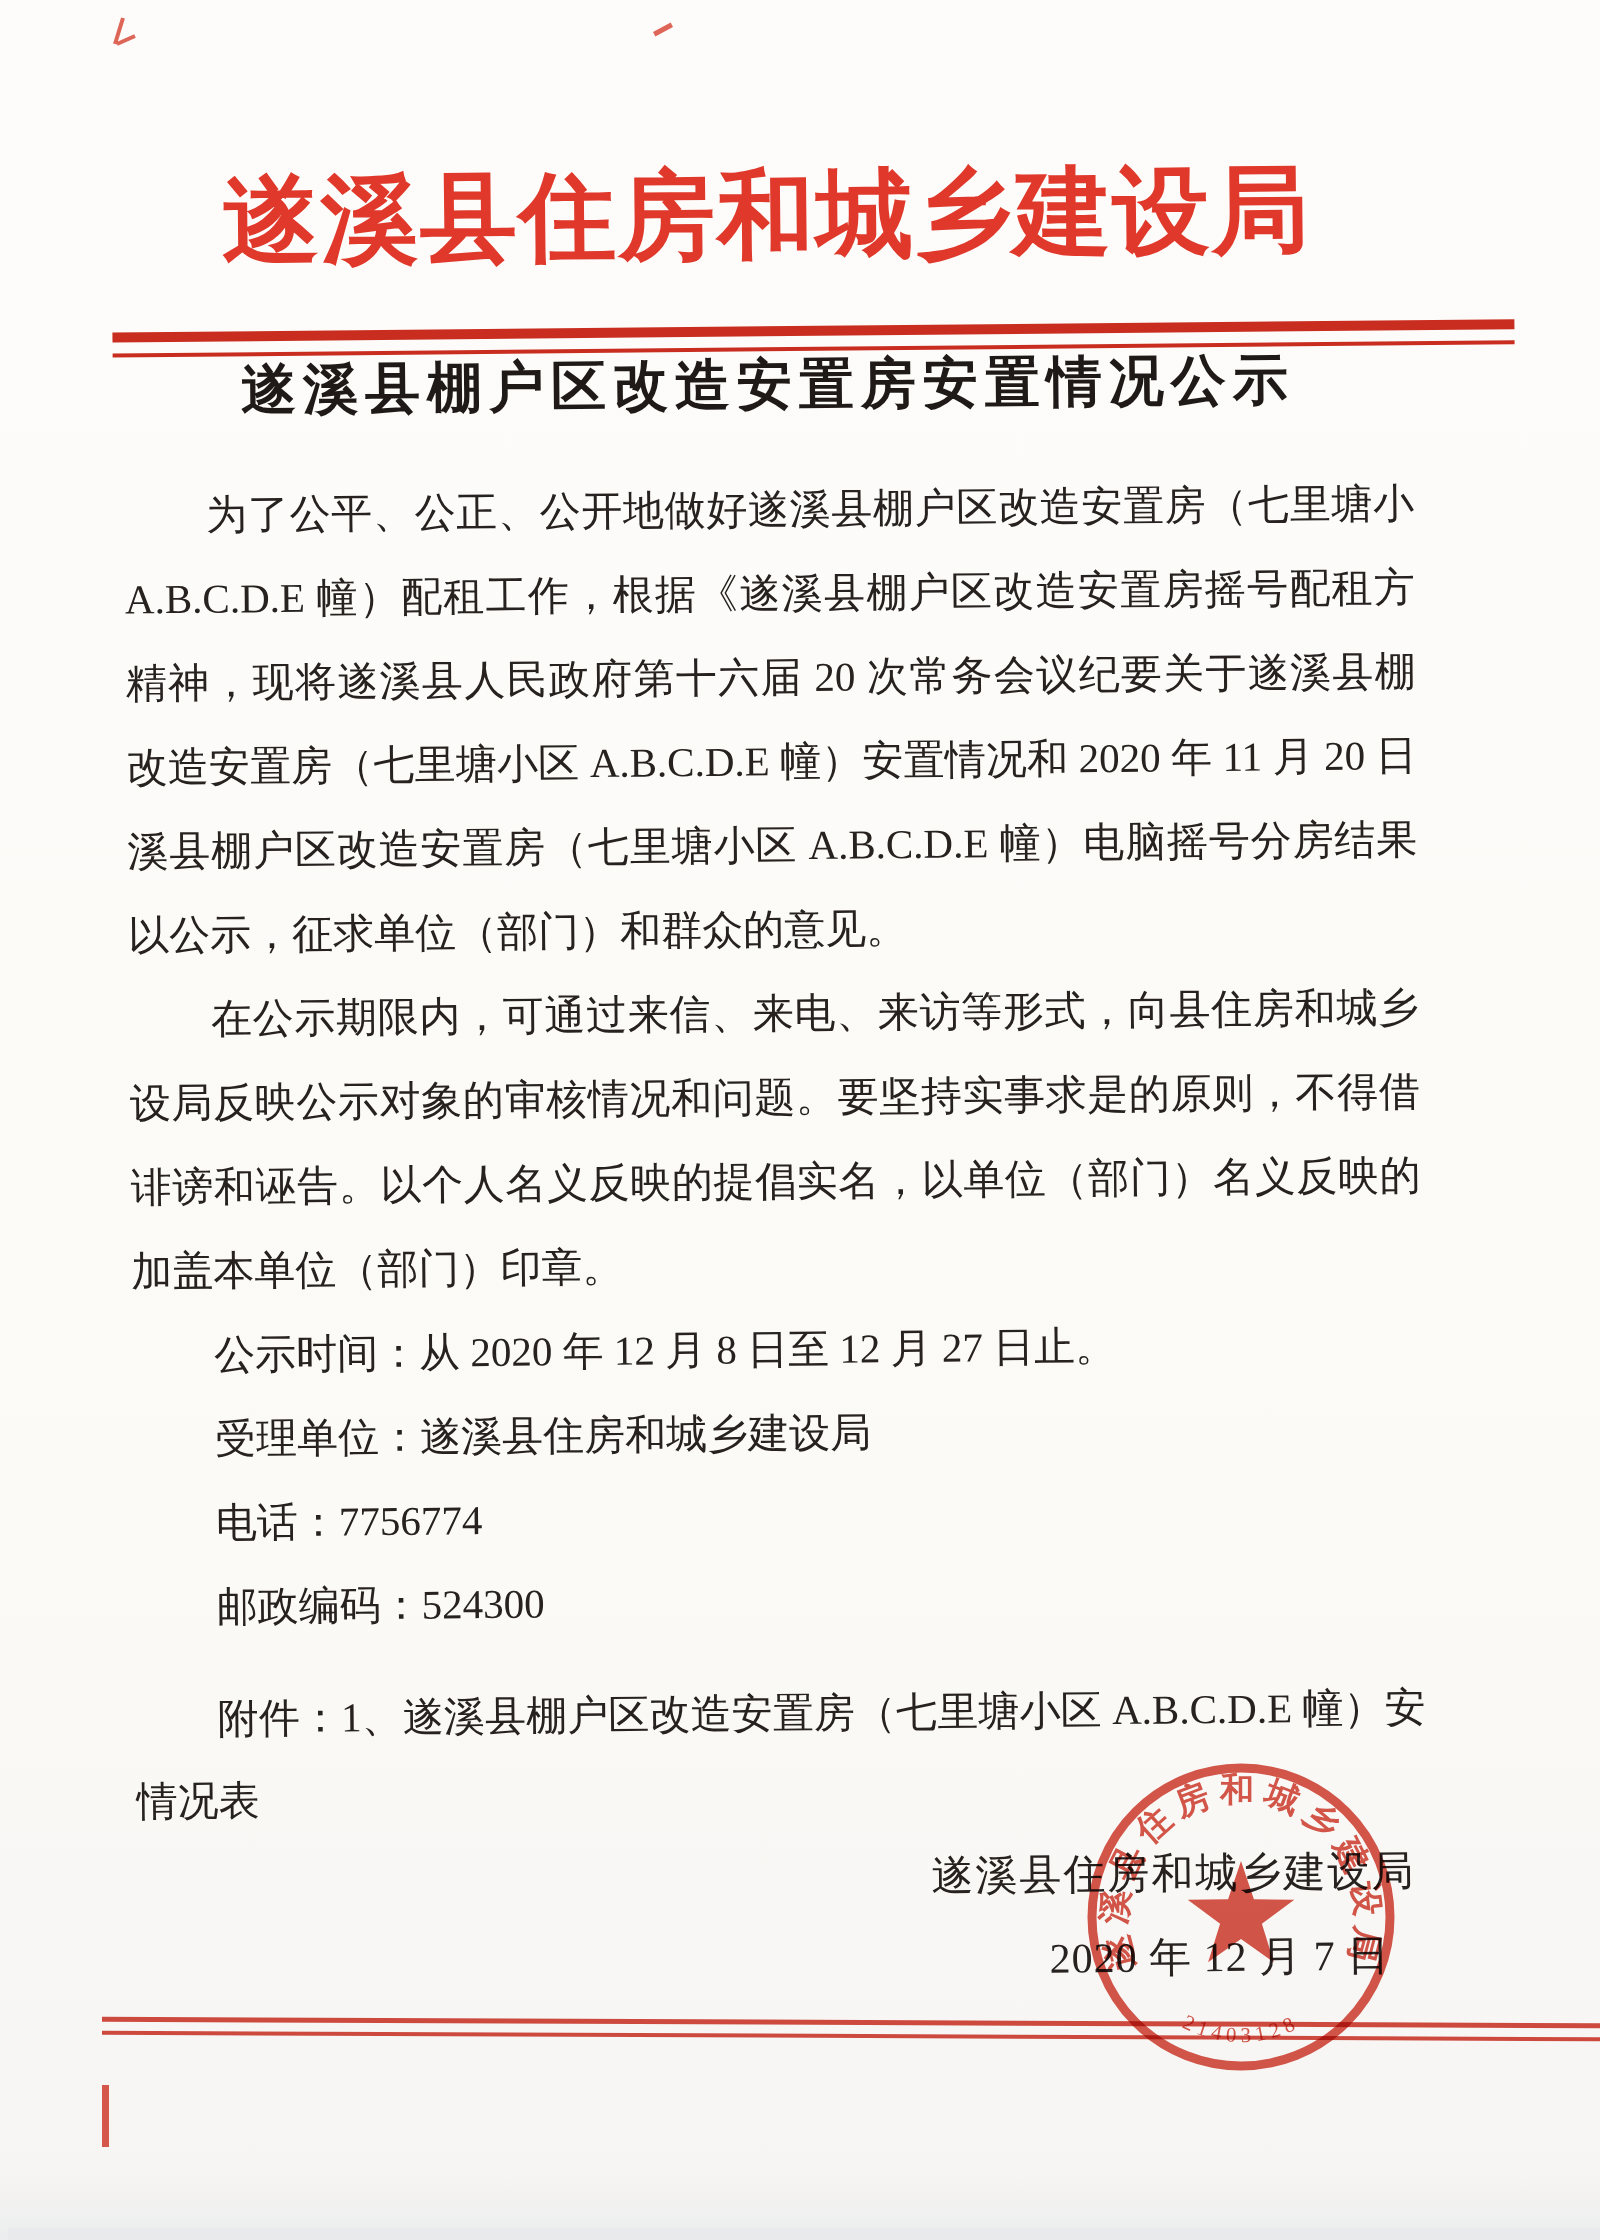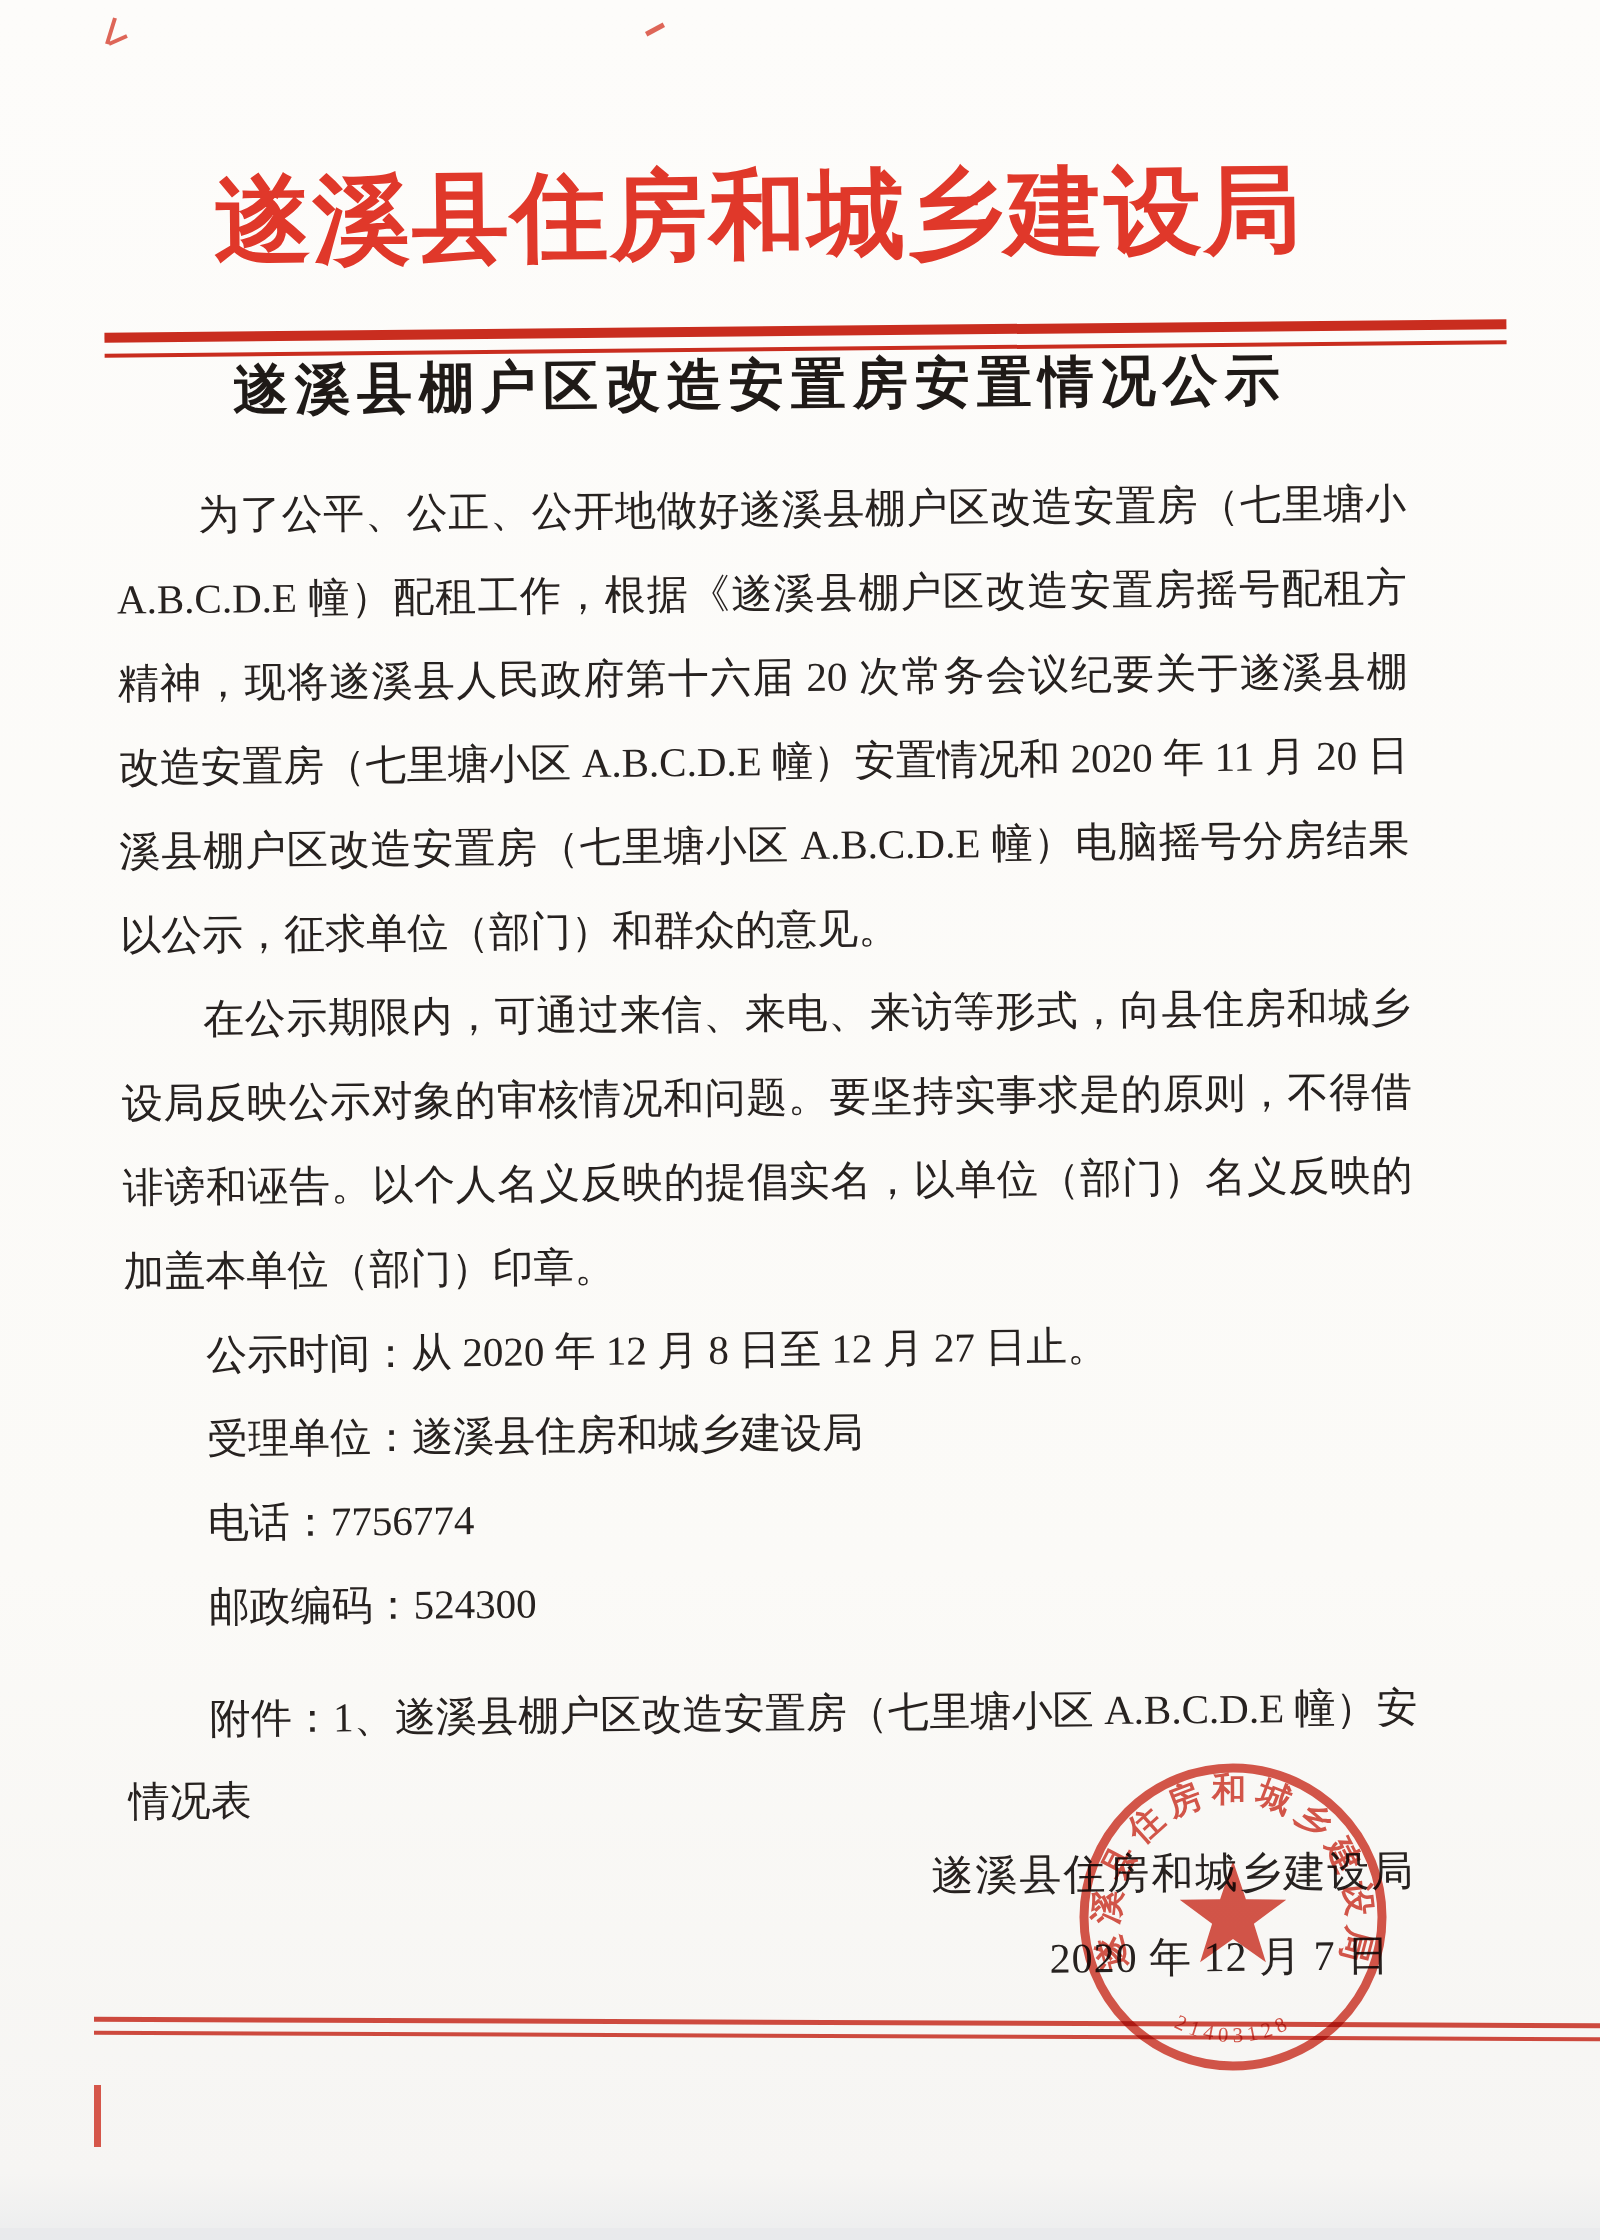--- a/index.html
+++ b/index.html
@@ -2,21 +2,21 @@
 <html><head>
 <meta charset="utf-8">
 <style>
   html,body{margin:0;padding:0;}
   body{
     width:1600px;height:2240px;position:relative;overflow:hidden;
     background:linear-gradient(180deg,#fdfcfa 0%,#fbfaf7 70%,#f6f5f3 97%,#ecedee 100%);
     font-family:"Liberation Serif","DejaVu Serif",serif;
     color:#272220;
   }
-  #paper{position:absolute;inset:0;}
+  #paper{position:absolute;inset:0;margin-left:8px;}
   
   #content{position:absolute;inset:0;transform:rotate(-0.55deg);transform-origin:50% 50%;}
 
   .org-header{
     position:absolute;left:122px;width:1290px;top:158px;
     font-size:97px;font-weight:700;letter-spacing:2px;
     color:#e0382a;text-align:center;line-height:1.2;white-space:nowrap;
   }
   .rule{position:absolute;left:112px;width:1402px;background:#c92d1f;}
   .rule-thick{top:326px;height:10px;}

